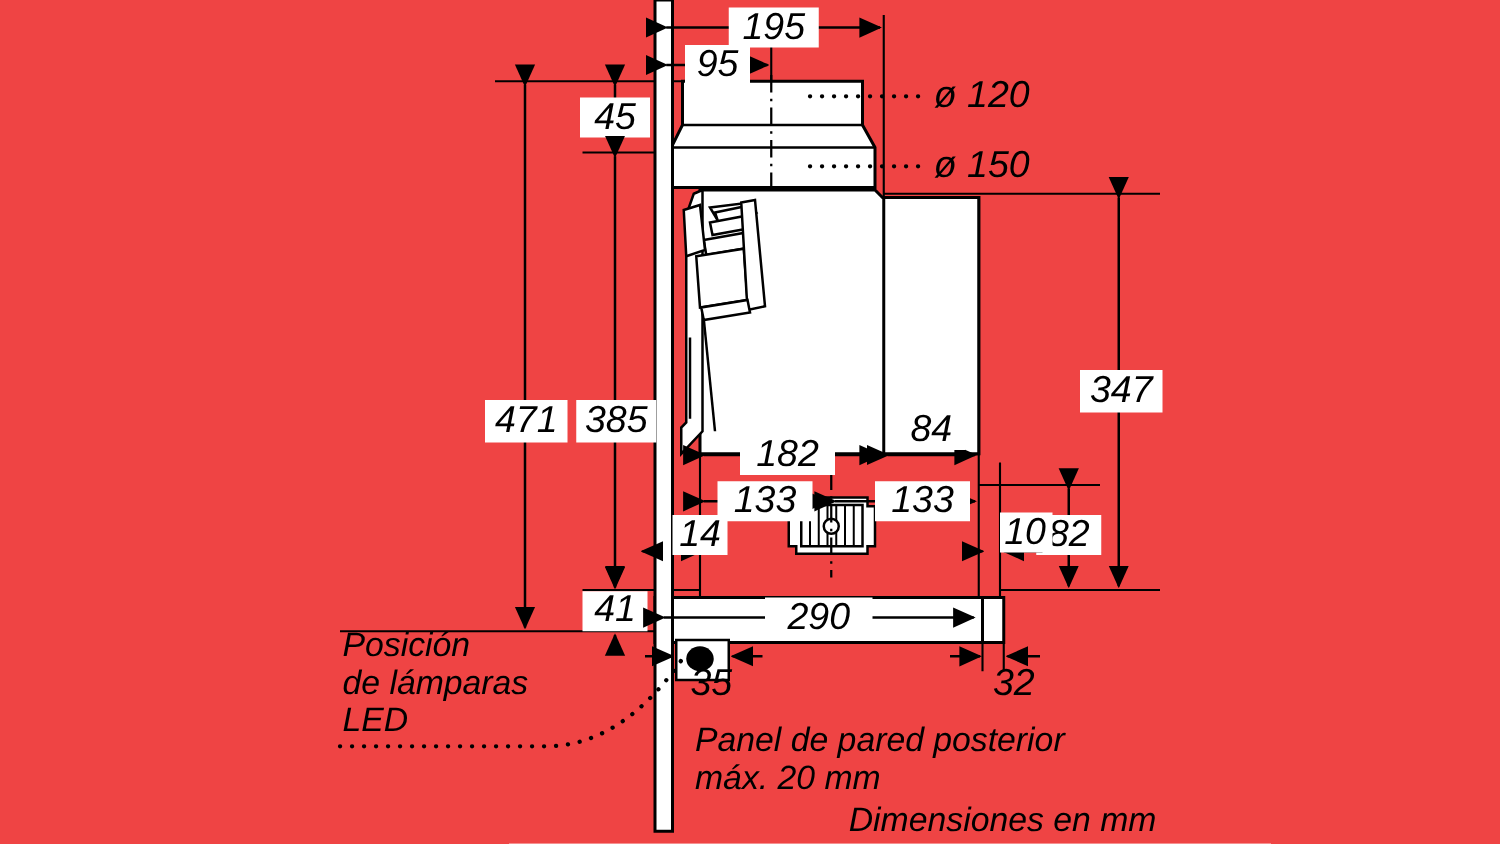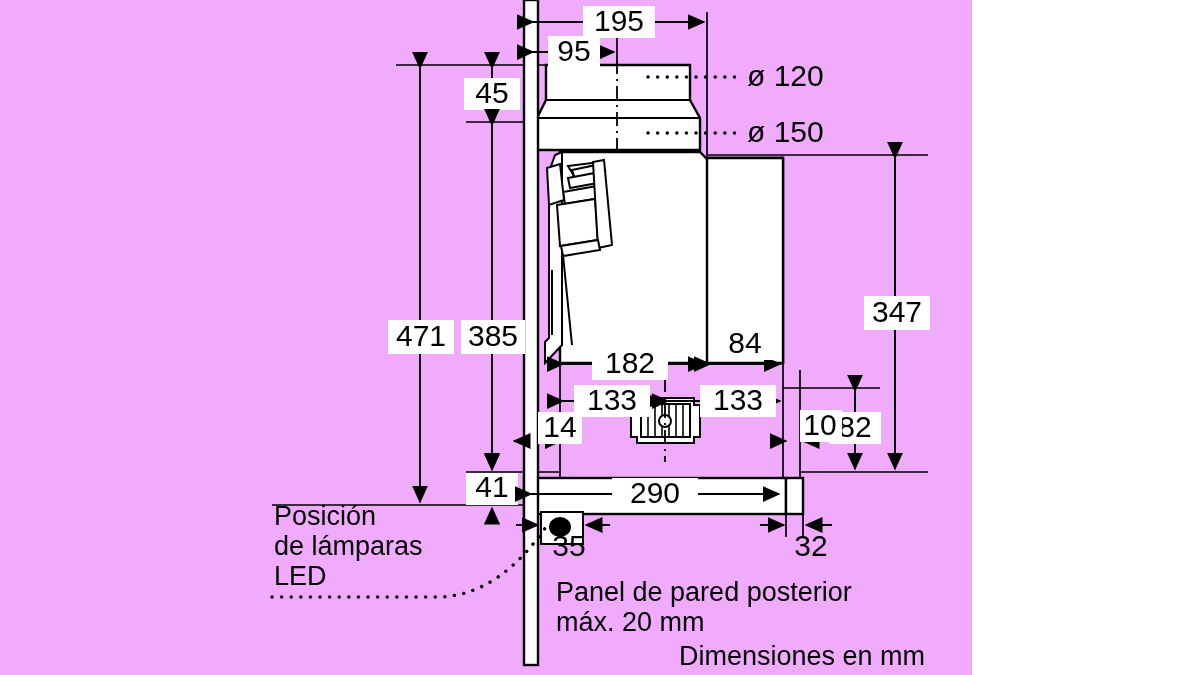--- a/index.html
+++ b/index.html
@@ -8,23 +8,24 @@
     background: #ffffff;
   }
   body {
     width: 1200px;
     height: 675px;
     font-family: "Liberation Sans", sans-serif;
     overflow: hidden;
   }
   #drawing-root {
     position: relative;
-    width: 972px;
+    width: 1200px;
     height: 675px;
-    background: #f0abfc;
+    background: #ef4444;
+    font-style: italic;
   }
   svg.diagram {
     display: block;
     width: 1200px;
     height: 675px;
   }
   .ln {
     stroke: #000000;
     fill: none;
     stroke-width: 2;

